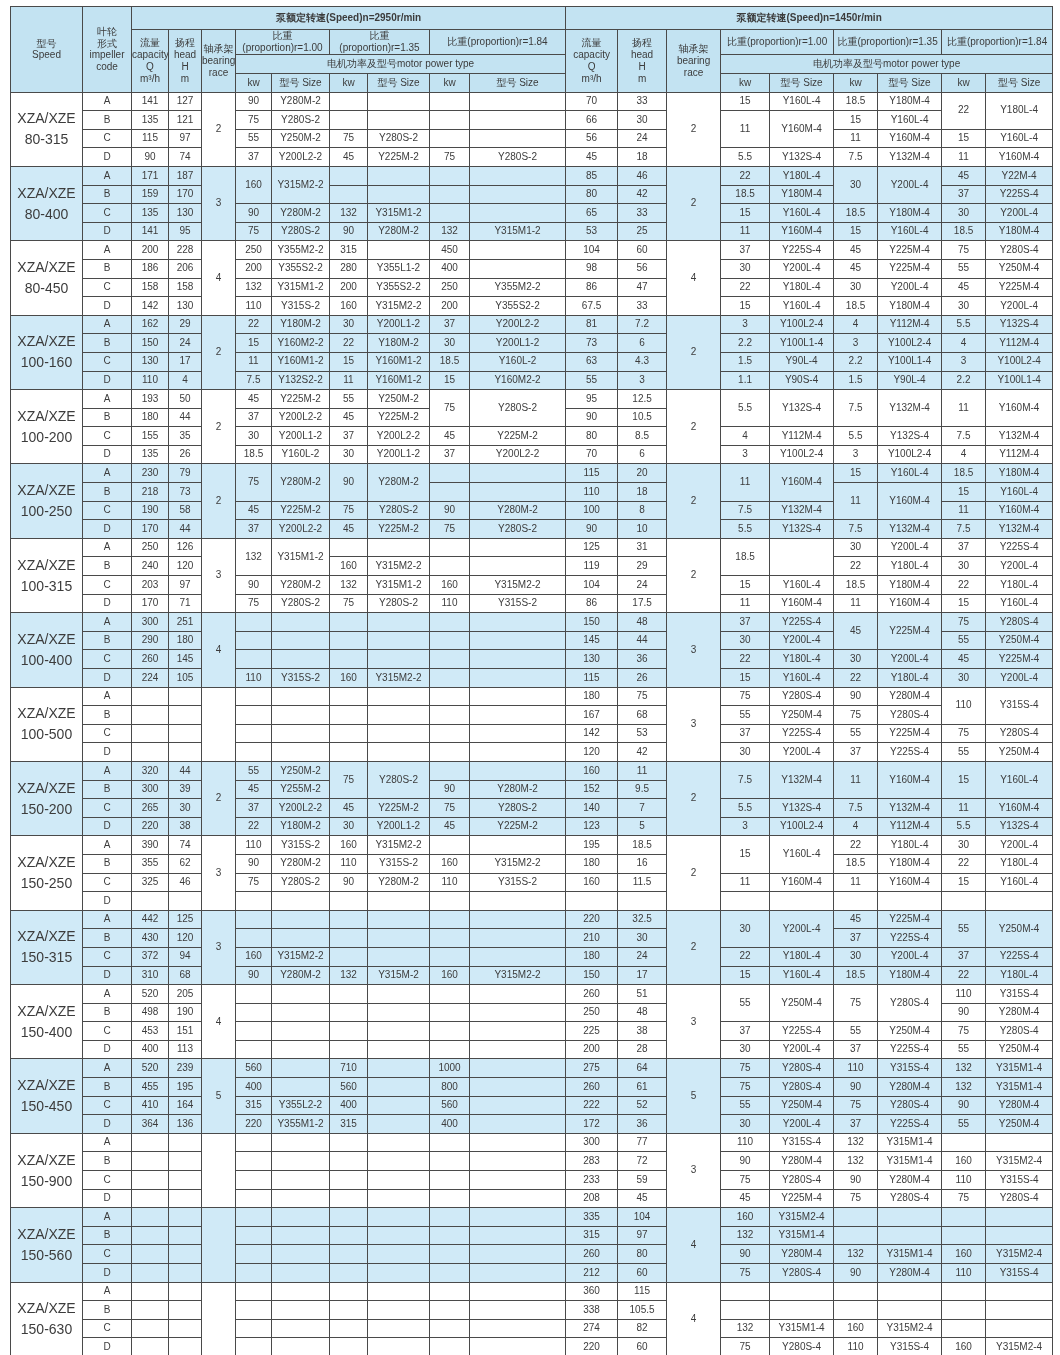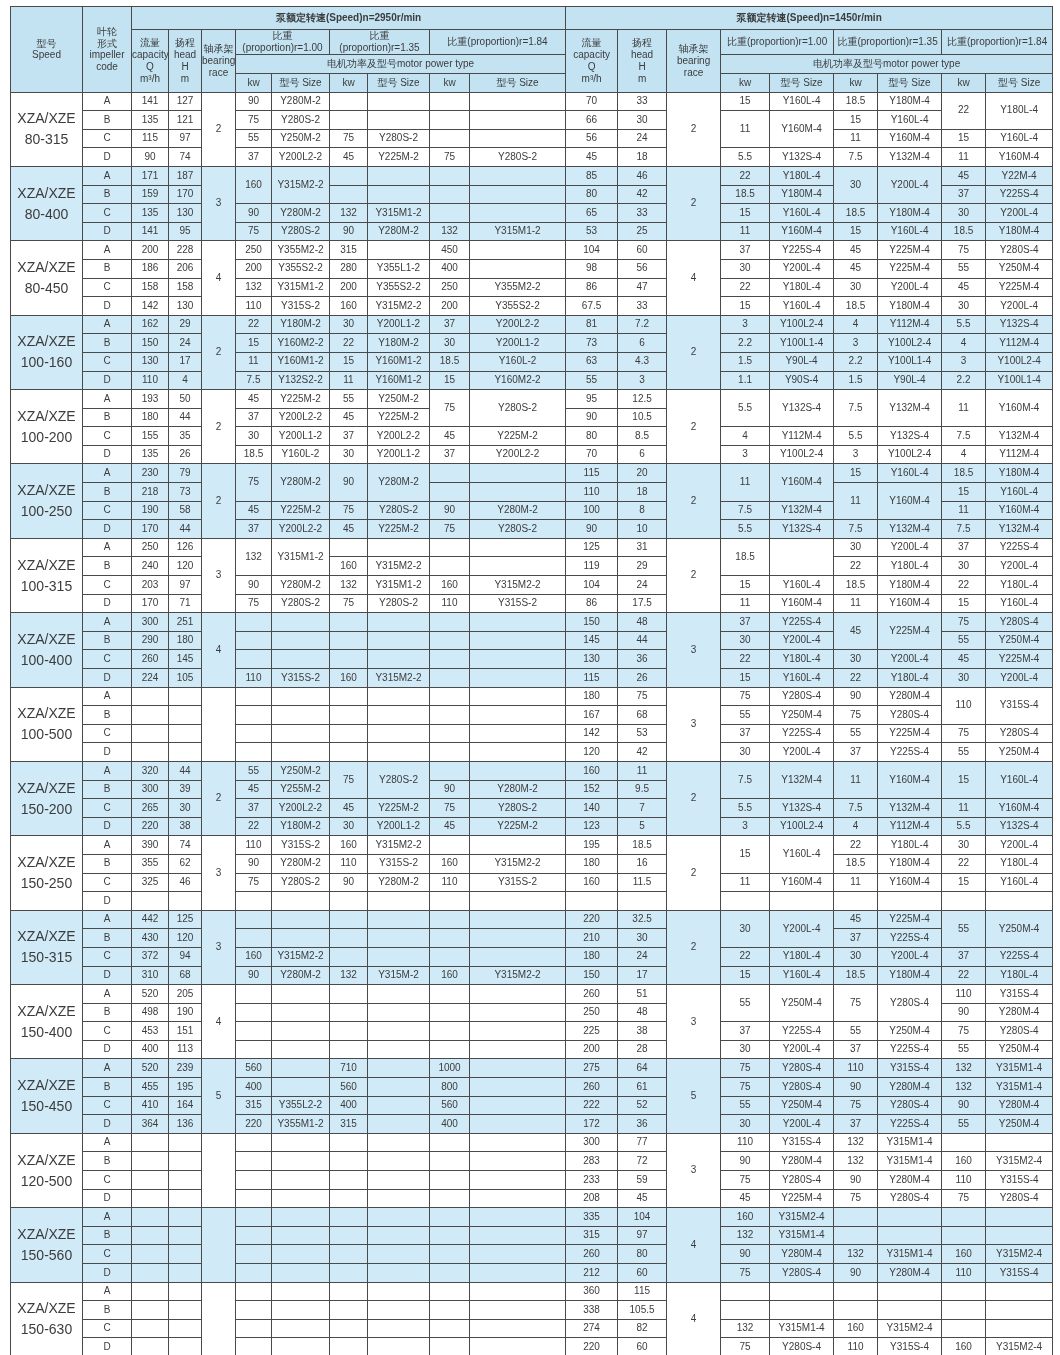--- a/index.html
+++ b/index.html
@@ -1203,21 +1203,21 @@
           <td>30</td>
           <td>Y200L-4</td>
           <td>37</td>
           <td>Y225S-4</td>
           <td>55</td>
           <td>Y250M-4</td>
         </tr>
         <tr>
           <td rowspan="4" class="size-td">
             <div>XZA/XZE</div>
-            <div>120-500</div>
+            <div>150-900</div>
           </td>
           <td>A</td>
           <td></td>
           <td></td>
           <td rowspan="4"></td>
           <td></td>
           <td></td>
           <td></td>
           <td></td>
           <td></td>

